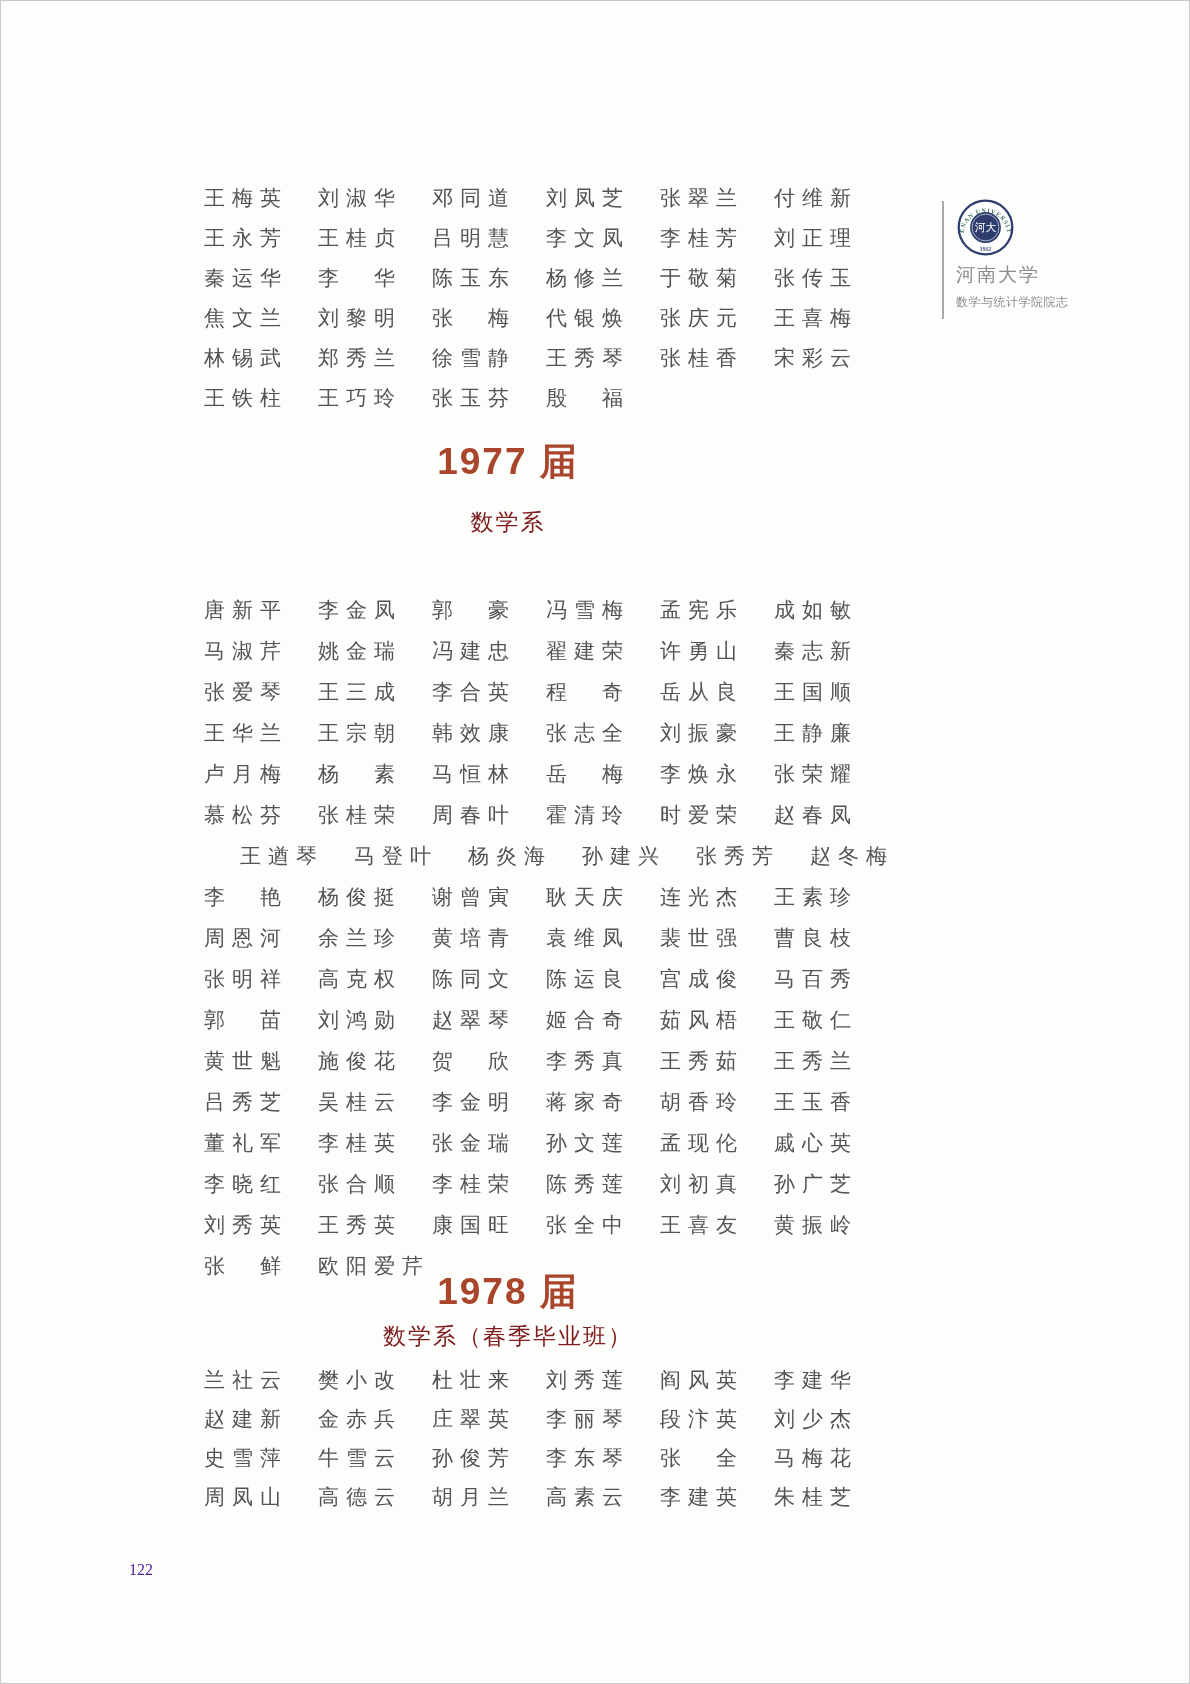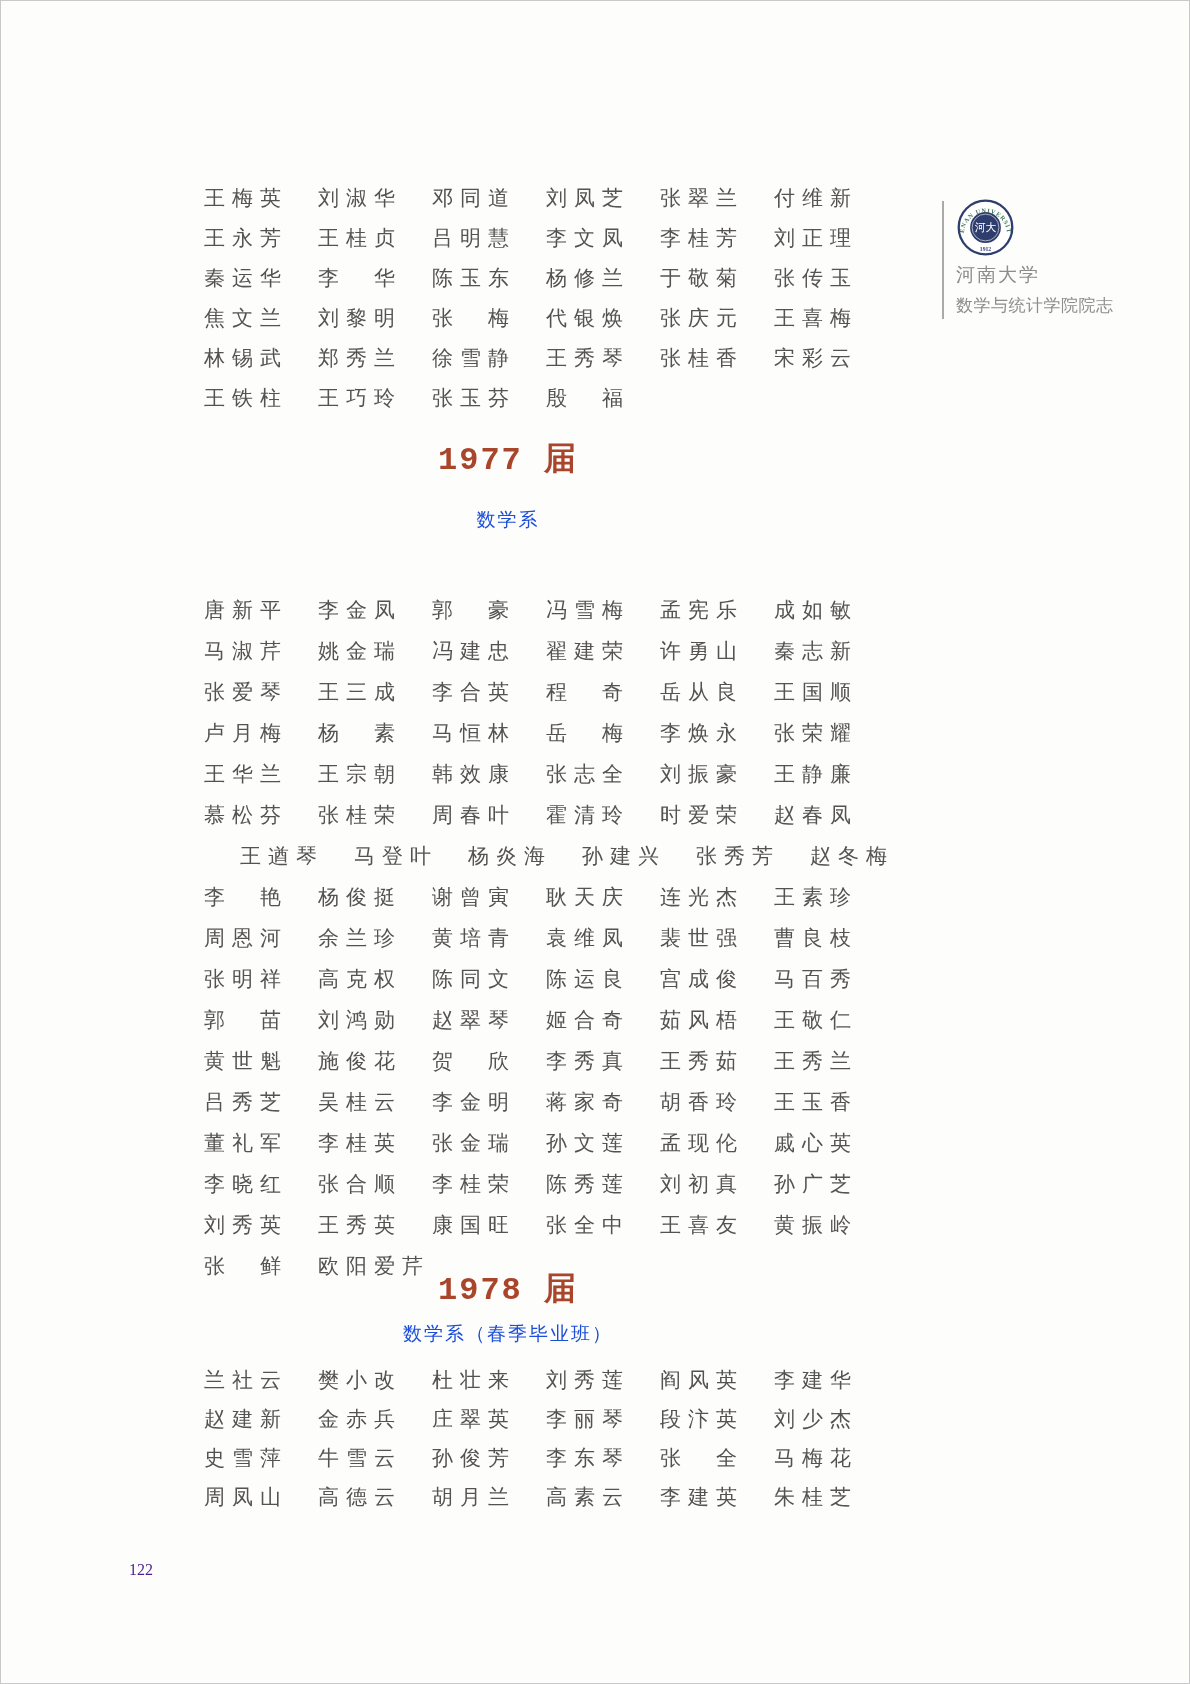--- a/index.html
+++ b/index.html
@@ -17,31 +17,31 @@
     box-sizing:border-box;
     border:1px solid #c9c9c9;
     overflow:hidden;
     font-family:"DejaVu Serif", serif;
   }
   
   .year-heading{
     position:absolute;left:0;width:1014px;
     text-align:center;
     color:var(--red);
-    font-family:Liberation Mono, monospace;
+    font-family:Liberation Sans, sans-serif;
     font-weight:bold;
-    font-size:32px;
+    font-size:37px;
     letter-spacing:2px;
   }
   .department{
     position:absolute;left:0;width:1014px;
     text-align:center;
-    color:#1d4ed8;
+    color:#7f1d1d;
     font-family:"Liberation Sans", sans-serif;
-    font-size:19px;
+    font-size:23px;
     letter-spacing:2px;
   }
   
   .names-block{position:absolute;left:203px;width:700px;}
   .name-row{white-space:nowrap;}
   .name{
     display:inline-block;
     width:78px;
     margin-right:36px;
     font-size:21px;
@@ -59,21 +59,21 @@
   }
   .seal{position:absolute;left:956px;top:198px;width:57px;height:57px;}
   .univ-name{
     position:absolute;left:955px;top:261px;
     font-size:19px;color:var(--sidebar-gray);
     letter-spacing:2px;
     font-family:"DejaVu Serif", serif;
   }
   .book-title{
     position:absolute;left:955px;top:293px;
-    font-size:17px;color:var(--sidebar-gray);
+    font-size:12px;color:var(--sidebar-gray);
     letter-spacing:0.5px;
     font-family:"DejaVu Serif", serif;
   }
   
   .page-number{
     position:absolute;left:128px;top:1560px;
     font-size:16px;color:#4c1d95;
     font-family:"Liberation Serif", serif;
   }
 </style>
@@ -109,22 +109,22 @@
         <div class="name-row" style="height: 40px; line-height: 40px;"><span class="name">焦文兰</span><span class="name">刘黎明</span><span class="name">张　梅</span><span class="name">代银焕</span><span class="name">张庆元</span><span class="name">王喜梅</span></div>
         <div class="name-row" style="height: 40px; line-height: 40px;"><span class="name">林锡武</span><span class="name">郑秀兰</span><span class="name">徐雪静</span><span class="name">王秀琴</span><span class="name">张桂香</span><span class="name">宋彩云</span></div>
         <div class="name-row" style="height: 40px; line-height: 40px;"><span class="name">王铁柱</span><span class="name">王巧玲</span><span class="name">张玉芬</span><span class="name">殷　福</span></div>
       </div>
       <div class="year-heading" style="top: 436px;">1977 届</div>
       <div class="department" style="top: 506px;">数学系</div>
       <div class="names-block" style="top: 554px;">
         <div class="name-row" style="height: 41px; line-height: 41px; margin-top: 35px;"><span class="name">唐新平</span><span class="name">李金凤</span><span class="name">郭　豪</span><span class="name">冯雪梅</span><span class="name">孟宪乐</span><span class="name">成如敏</span></div>
         <div class="name-row" style="height: 41px; line-height: 41px;"><span class="name">马淑芹</span><span class="name">姚金瑞</span><span class="name">冯建忠</span><span class="name">翟建荣</span><span class="name">许勇山</span><span class="name">秦志新</span></div>
         <div class="name-row" style="height: 41px; line-height: 41px;"><span class="name">张爱琴</span><span class="name">王三成</span><span class="name">李合英</span><span class="name">程　奇</span><span class="name">岳从良</span><span class="name">王国顺</span></div>
+        <div class="name-row" style="height: 41px; line-height: 41px;"><span class="name">王华兰</span><span class="name">王宗朝</span><span class="name">韩效康</span><span class="name">张志全</span><span class="name">刘振豪</span><span class="name">王静廉</span></div>
         <div class="name-row" style="height: 41px; line-height: 41px;"><span class="name">卢月梅</span><span class="name">杨　素</span><span class="name">马恒林</span><span class="name">岳　梅</span><span class="name">李焕永</span><span class="name">张荣耀</span></div>
-        <div class="name-row" style="height: 41px; line-height: 41px;"><span class="name">王华兰</span><span class="name">王宗朝</span><span class="name">韩效康</span><span class="name">张志全</span><span class="name">刘振豪</span><span class="name">王静廉</span></div>
         <div class="name-row" style="height: 41px; line-height: 41px;"><span class="name">慕松芬</span><span class="name">张桂荣</span><span class="name">周春叶</span><span class="name">霍清玲</span><span class="name">时爱荣</span><span class="name">赵春凤</span></div>
         <div class="name-row" style="height: 41px; line-height: 41px; margin-left: 36px;"><span class="name">王遒琴</span><span class="name">马登叶</span><span class="name">杨炎海</span><span class="name">孙建兴</span><span class="name">张秀芳</span><span class="name">赵冬梅</span></div>
         <div class="name-row" style="height: 41px; line-height: 41px;"><span class="name">李　艳</span><span class="name">杨俊挺</span><span class="name">谢曾寅</span><span class="name">耿天庆</span><span class="name">连光杰</span><span class="name">王素珍</span></div>
         <div class="name-row" style="height: 41px; line-height: 41px;"><span class="name">周恩河</span><span class="name">余兰珍</span><span class="name">黄培青</span><span class="name">袁维凤</span><span class="name">裴世强</span><span class="name">曹良枝</span></div>
         <div class="name-row" style="height: 41px; line-height: 41px;"><span class="name">张明祥</span><span class="name">高克权</span><span class="name">陈同文</span><span class="name">陈运良</span><span class="name">宫成俊</span><span class="name">马百秀</span></div>
         <div class="name-row" style="height: 41px; line-height: 41px;"><span class="name">郭　苗</span><span class="name">刘鸿勋</span><span class="name">赵翠琴</span><span class="name">姬合奇</span><span class="name">茹风梧</span><span class="name">王敬仁</span></div>
         <div class="name-row" style="height: 41px; line-height: 41px;"><span class="name">黄世魁</span><span class="name">施俊花</span><span class="name">贺　欣</span><span class="name">李秀真</span><span class="name">王秀茹</span><span class="name">王秀兰</span></div>
         <div class="name-row" style="height: 41px; line-height: 41px;"><span class="name">吕秀芝</span><span class="name">吴桂云</span><span class="name">李金明</span><span class="name">蒋家奇</span><span class="name">胡香玲</span><span class="name">王玉香</span></div>
         <div class="name-row" style="height: 41px; line-height: 41px;"><span class="name">董礼军</span><span class="name">李桂英</span><span class="name">张金瑞</span><span class="name">孙文莲</span><span class="name">孟现伦</span><span class="name">戚心英</span></div>
         <div class="name-row" style="height: 41px; line-height: 41px;"><span class="name">李晓红</span><span class="name">张合顺</span><span class="name">李桂荣</span><span class="name">陈秀莲</span><span class="name">刘初真</span><span class="name">孙广芝</span></div>

